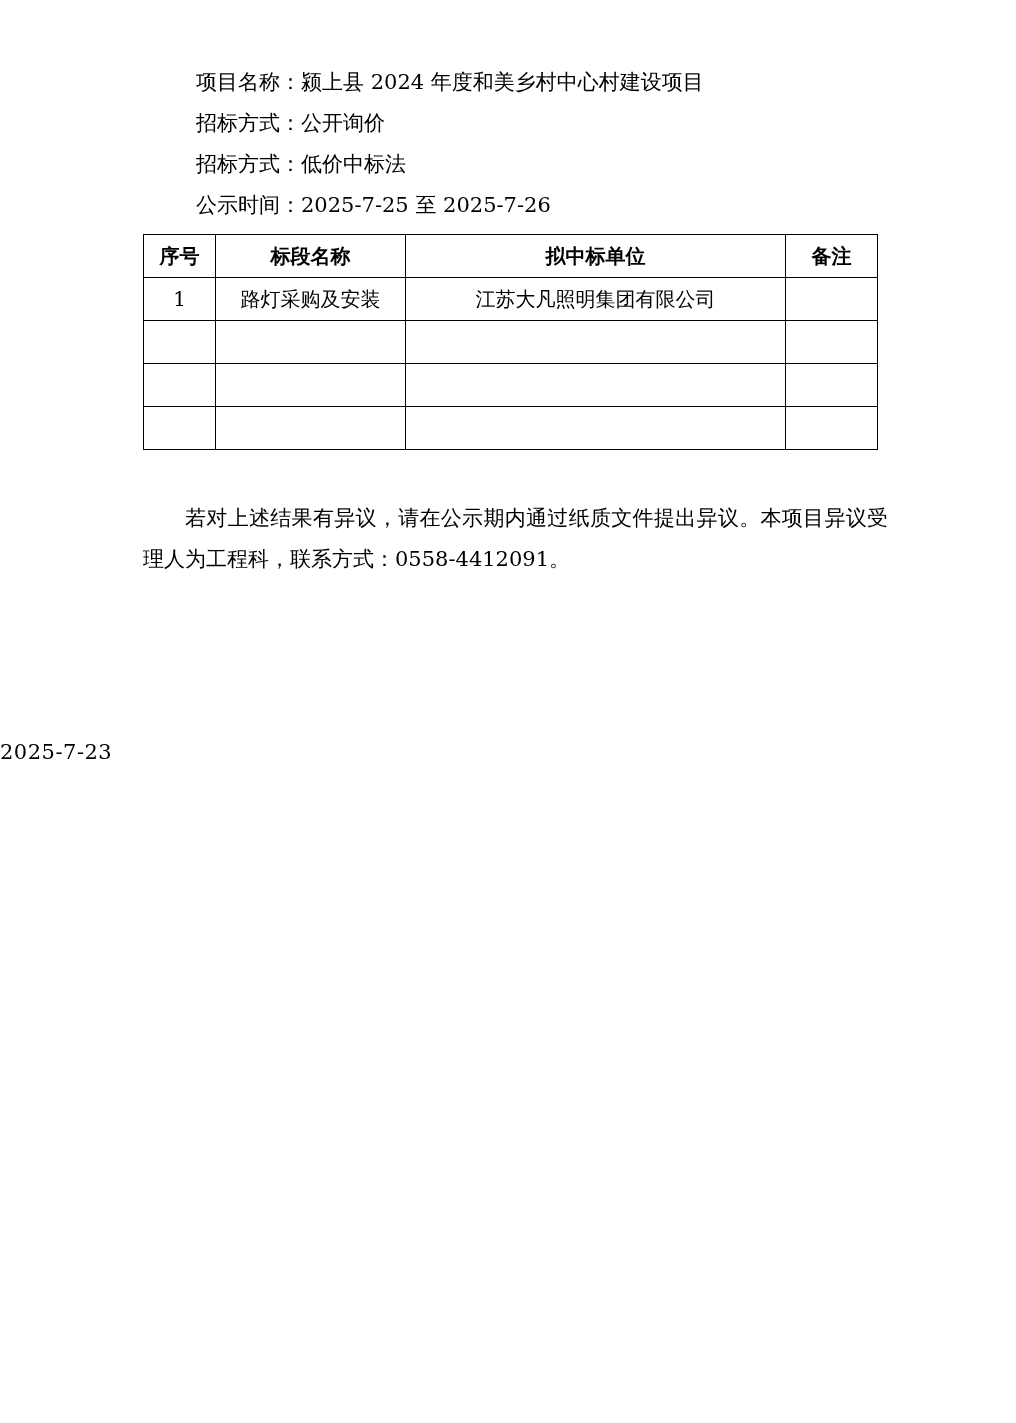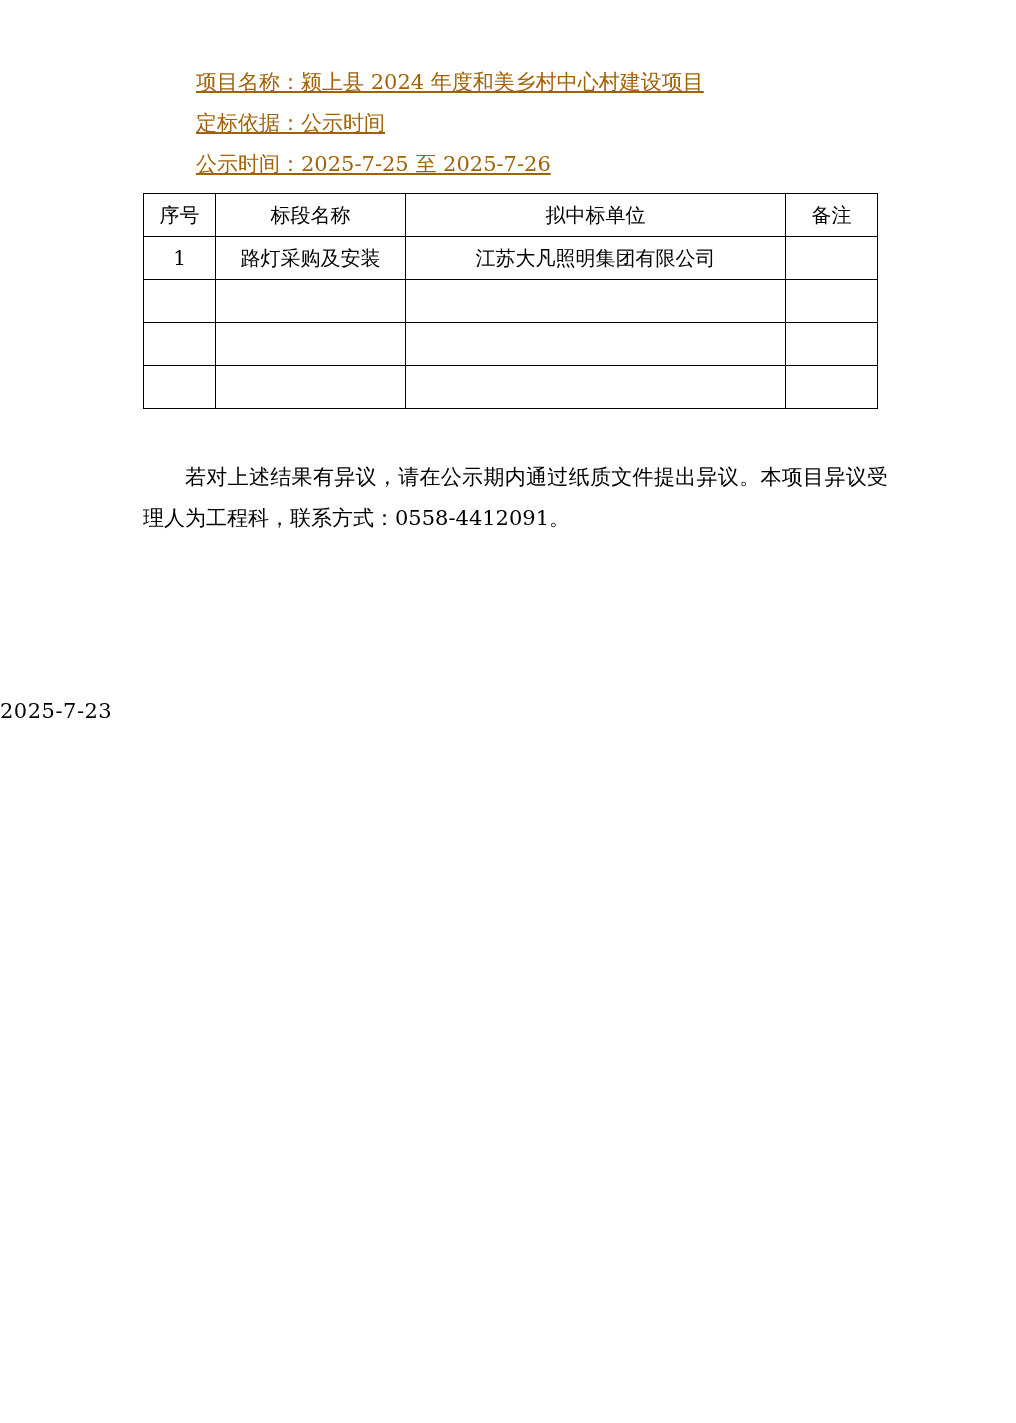--- a/index.html
+++ b/index.html
@@ -39,23 +39,22 @@
 
   
   .info-block {
     margin-top: 62px;
     margin-left: 196px;
     margin-right: 140px;
   }
   .info-line {
     font-size: 21px;
     line-height: 41px;
-    color: #a16207;
+    color: #000000;
     white-space: pre;
-    text-decoration: underline;
   }
 
   
   .table-wrap {
     margin-top: 8px;
     margin-left: 143px;
     margin-right: 0;
     width: 734px;
   }
   table.bid-table {
@@ -69,21 +68,21 @@
     height: 42px;
     text-align: center;
     vertical-align: middle;
     font-size: 20px;
     font-family: "DejaVu Serif", "Liberation Serif", serif;
     color: #000;
     padding: 0 4px;
     font-weight: normal;
   }
   table.bid-table th {
-    font-weight: normal;
+    font-weight: bold;
   }
   col.c-no    { width: 72px; }
   col.c-name  { width: 190px; }
   col.c-unit  { width: 380px; }
   col.c-note  { width: 92px; }
 
   
   .note-block {
     margin-top: 48px;
     margin-left: 143px;
@@ -109,21 +108,22 @@
   }
 </style>
 </head>
 <body>
 
 <div class="page">
 
 
   <div class="info-block">
     <div class="info-line">项目名称：颍上县 2024 年度和美乡村中心村建设项目</div>
-    <div class="info-line">定标依据：公示时间</div>
+    <div class="info-line">招标方式：公开询价</div>
+    <div class="info-line">招标方式：低价中标法</div>
     <div class="info-line">公示时间：2025-7-25 至 2025-7-26</div>
   </div>
 
   <div class="table-wrap">
     <table class="bid-table">
       <colgroup>
         <col class="c-no">
         <col class="c-name">
         <col class="c-unit">
         <col class="c-note">

